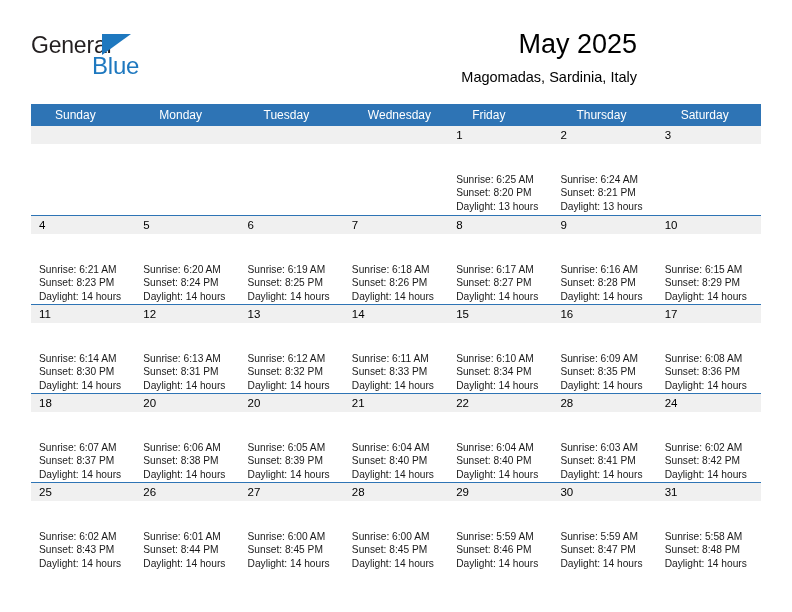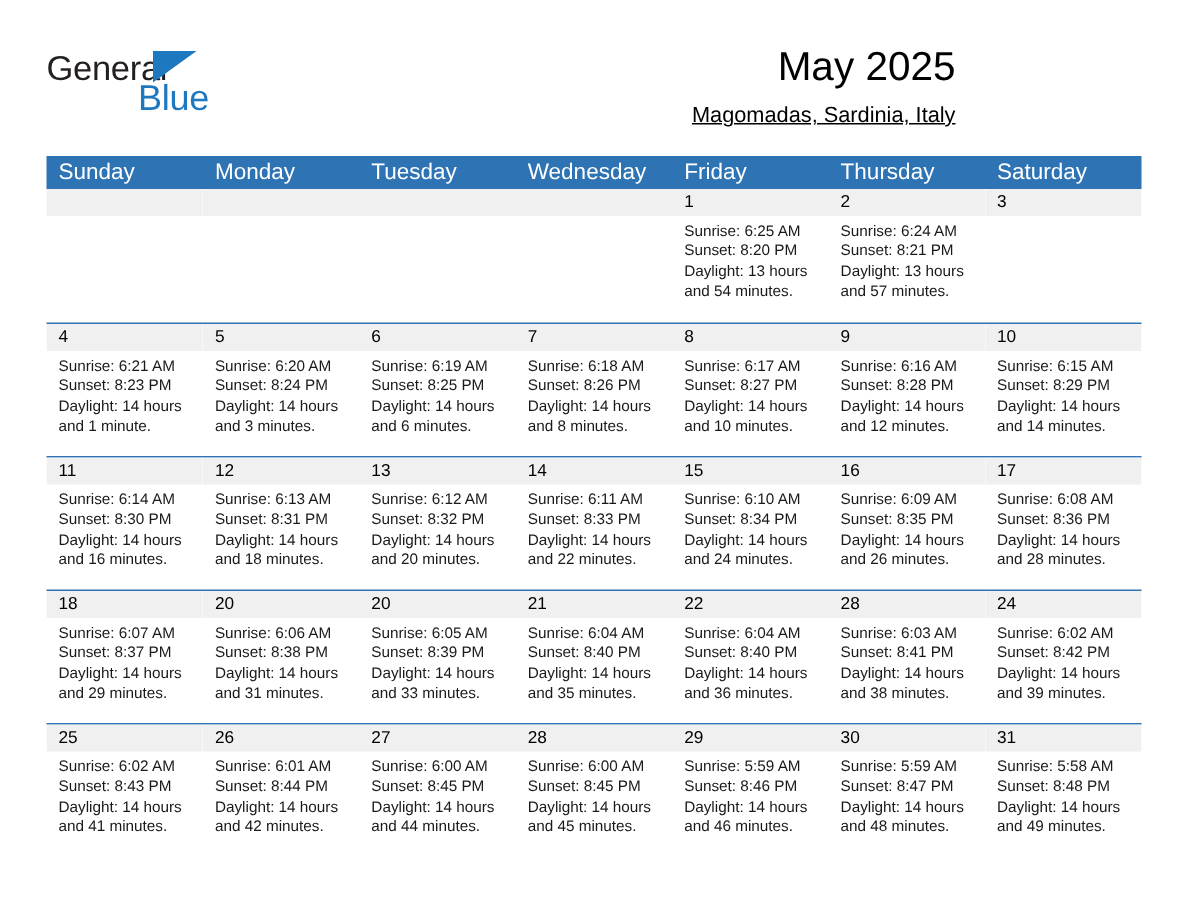--- a/index.html
+++ b/index.html
@@ -75,41 +75,40 @@
     color: #000000;
     line-height: 32px;
     white-space: nowrap;
   }
   .location-title {
     font-size: 14.5px;
     color: #000000;
     line-height: 20px;
     margin-top: 7px;
     white-space: nowrap;
-    text-decoration: underline;
   }
 
   
   .calendar {
     position: absolute;
     left: 31px;
     top: 104px;
     width: 730px;
   }
   .weekday-row {
     display: flex;
     background: #2e74b5;
     height: 22px;
   }
   .weekday-cell {
     flex: 1 1 0;
     color: #ffffff;
-    font-size: 15px;
+    font-size: 12px;
     line-height: 22px;
-    padding-left: 8px;
+    padding-left: 24px;
     box-sizing: border-box;
     white-space: nowrap;
   }
 
   .week-row {
     display: flex;
     border-top: 1.5px solid #2e74b5;
     height: 89px;
     box-sizing: border-box;
   }
@@ -132,20 +131,21 @@
     box-sizing: border-box;
   }
   .day-cell.empty .day-number {
     background: #f0f0f0;
   }
   .day-body {
     padding: 4px 6px 0 8px;
     font-size: 10.2px;
     line-height: 13.3px;
     color: #1a1a1a;
+    margin-top: 25px;
   }
   .day-body div {
     white-space: nowrap;
   }
   .day-body .daylight {
     white-space: normal;
   }
 </style>
 </head>
 <body>

